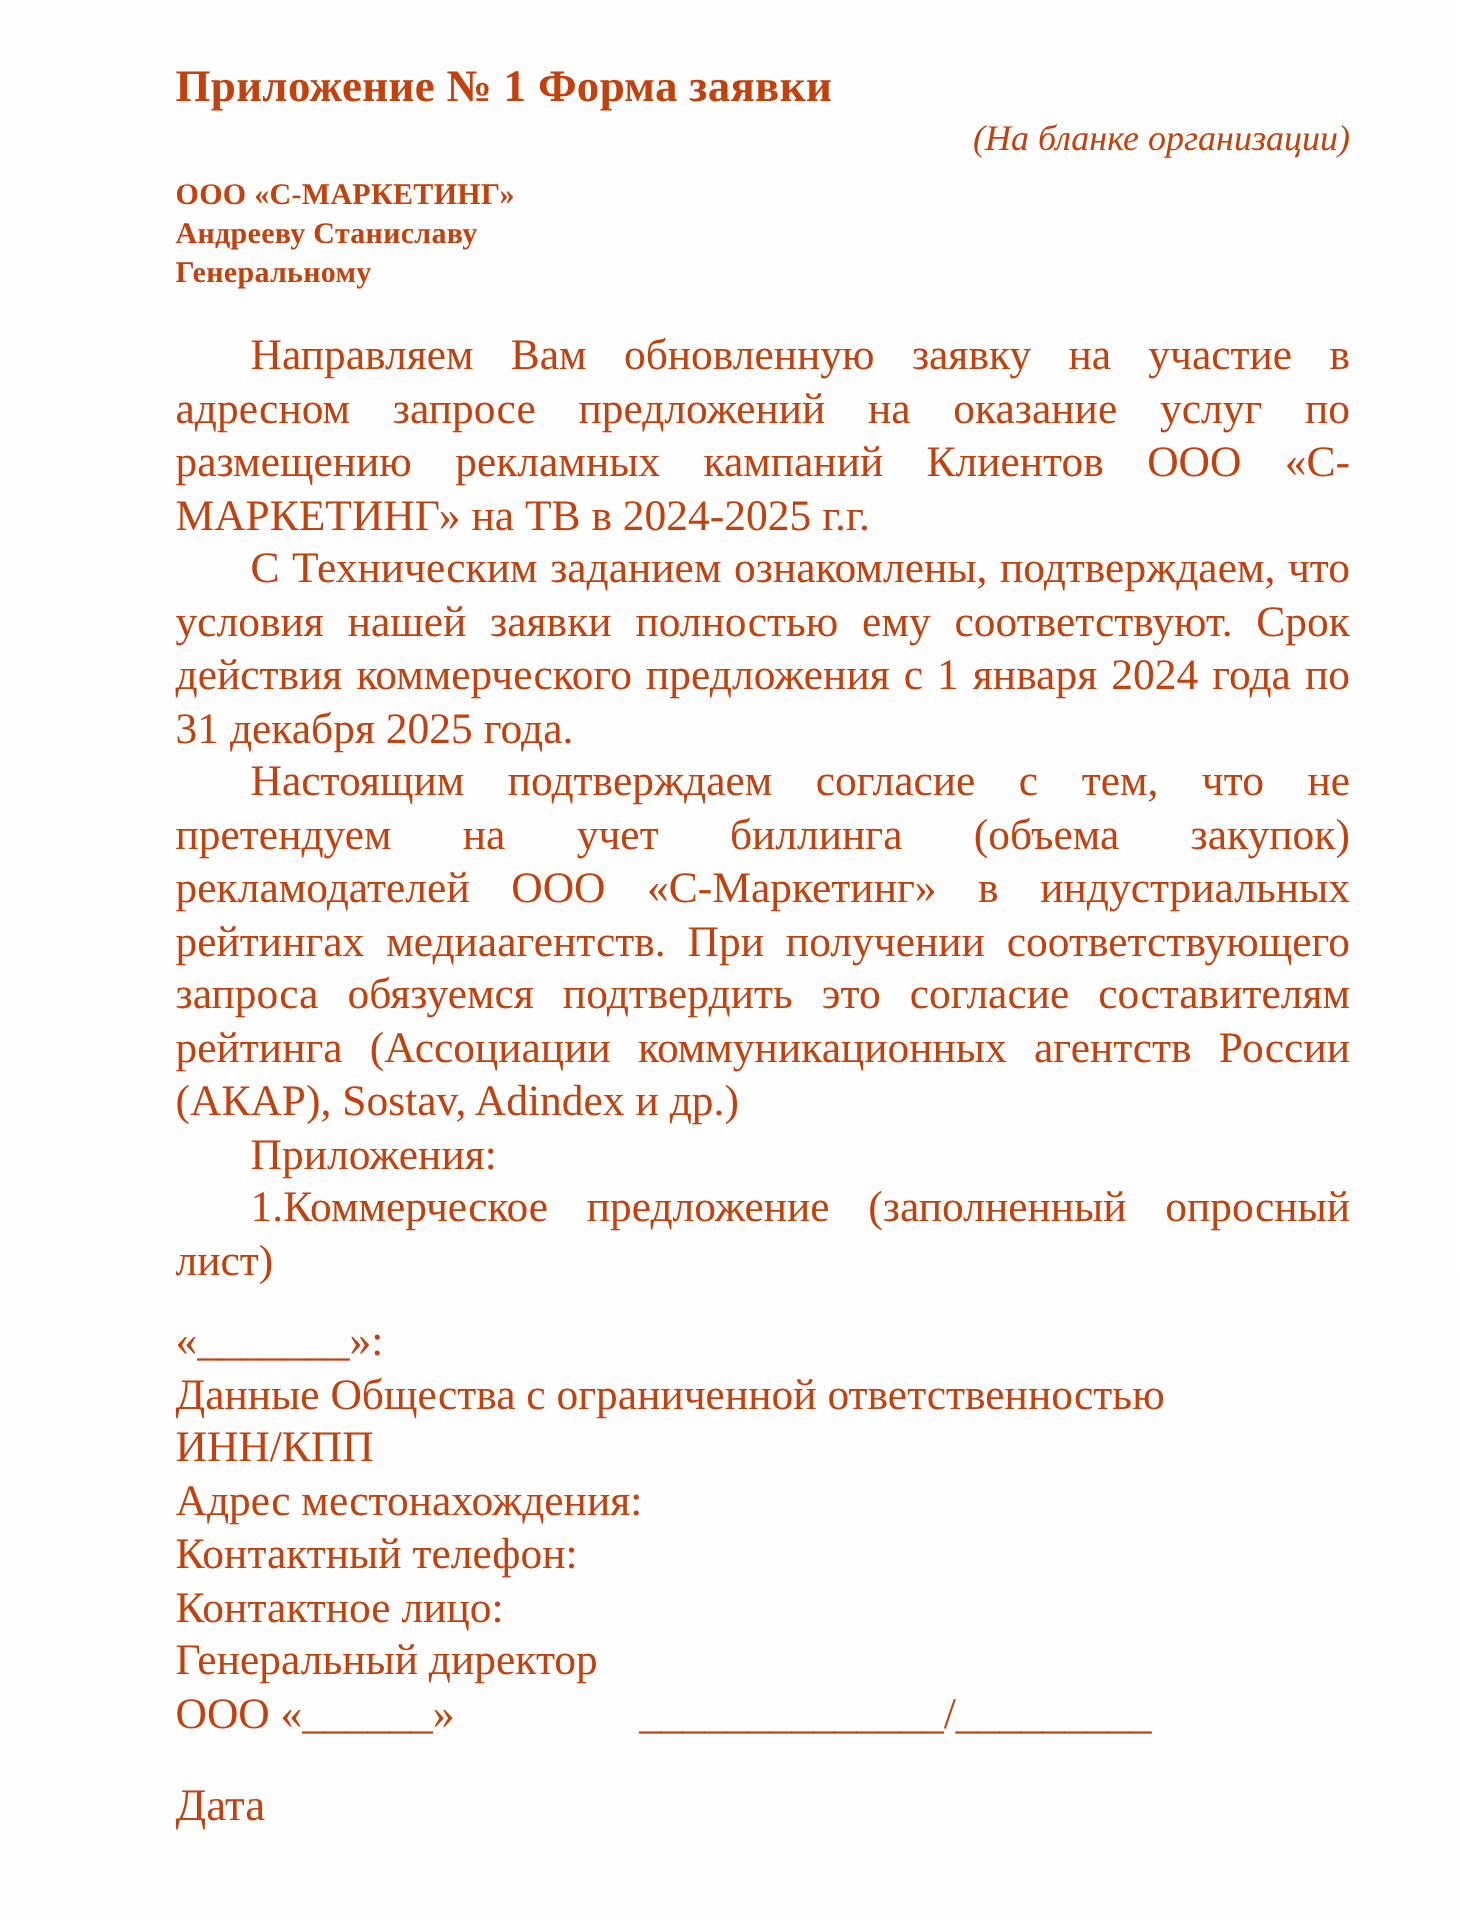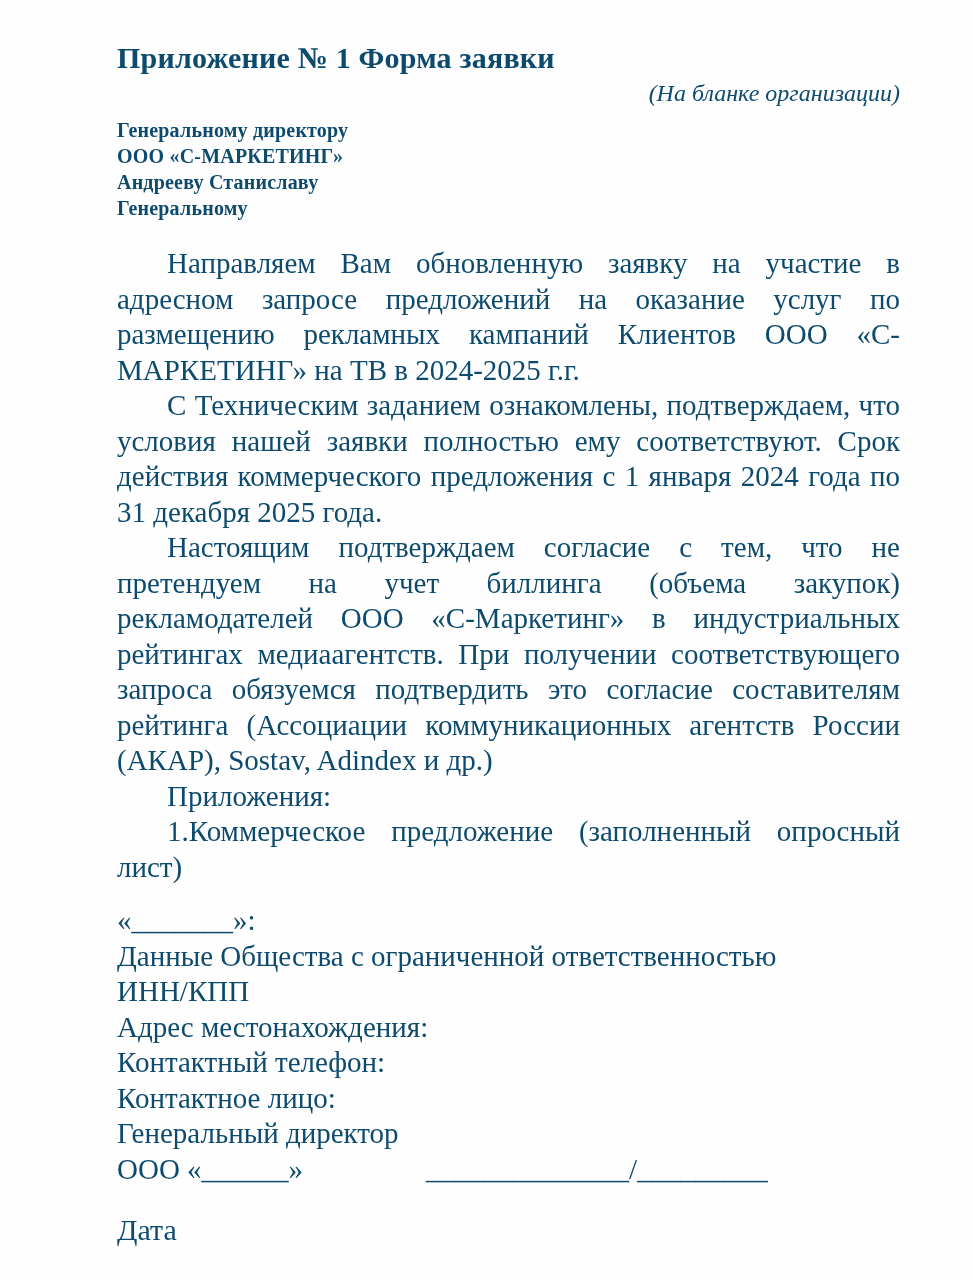--- a/index.html
+++ b/index.html
@@ -7,21 +7,21 @@
     margin: 0;
     padding: 0;
     background: #ffffff;
   }
   .page {
     position: relative;
     width: 973px;
     height: 1280px;
     box-sizing: border-box;
     background: #fefefe;
-    color: #0c4a6e;
+    color: #c2410c;
     font-family: "Liberation Serif", "DejaVu Serif", serif;
     padding: 40px 73px 0 117px;
     overflow: hidden;
   }
   .title {
     margin: 0;
     font-size: 30px;
     font-weight: bold;
     line-height: 36px;
     letter-spacing: 0.2px;
@@ -72,21 +72,20 @@
 </head>
 <body>
 
 <div class="page">
 
   <h1 class="title">Приложение № 1 Форма заявки</h1>
 
   <div class="subtitle">(На бланке организации)</div>
 
   <div class="addressee">
-    <div>Генеральному директору</div>
     <div>ООО «С-МАРКЕТИНГ»</div>
     <div>Андрееву Станиславу</div>
     <div>Генеральному</div>
   </div>
 
   <div class="body-text">
     <p>Направляем Вам обновленную заявку на участие в адресном запросе предложений на оказание услуг по размещению рекламных кампаний Клиентов ООО «С-МАРКЕТИНГ» на ТВ в 2024-2025 г.г.</p>
     <p>С Техническим заданием ознакомлены, подтверждаем, что условия нашей заявки полностью ему соответствуют. Срок действия коммерческого предложения с 1 января 2024 года по 31 декабря 2025 года.</p>
     <p>Настоящим подтверждаем согласие с тем, что не претендуем на учет биллинга (объема закупок) рекламодателей ООО «С-Маркетинг» в индустриальных рейтингах медиаагентств. При получении соответствующего запроса обязуемся подтвердить это согласие составителям рейтинга (Ассоциации коммуникационных агентств России (АКАР), Sostav, Adindex и др.)</p>
     <p class="no-justify">Приложения:</p>

